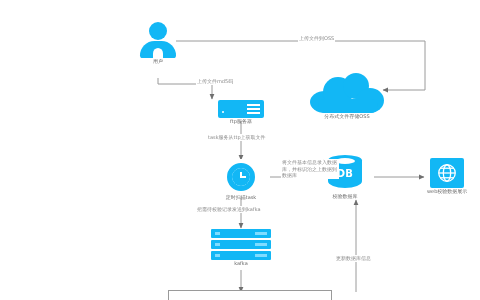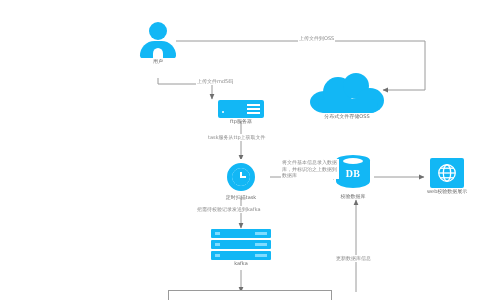--- a/index.html
+++ b/index.html
@@ -338,21 +338,21 @@
     <div class="clock">
       <div class="gap"></div>
       <div class="ring"></div>
       <div class="face"></div>
       <div class="hand-h"></div>
       <div class="hand-m"></div>
     </div>
     <div class="node-label">定时扫描task</div>
   </div>
 
-  <div class="node" style="left:336px; top:155px;font-family:Liberation Serif, serif;">
+  <div class="node" style="left:328px; top:155px;">
     <div class="db">
       <div class="body"></div>
       <div class="top"></div>
       <div class="topin"></div>
       <div class="txt">DB</div>
     </div>
     <div class="node-label">校验数据库</div>
   </div>
 
   <div class="node" style="left:427px; top:158px;">

